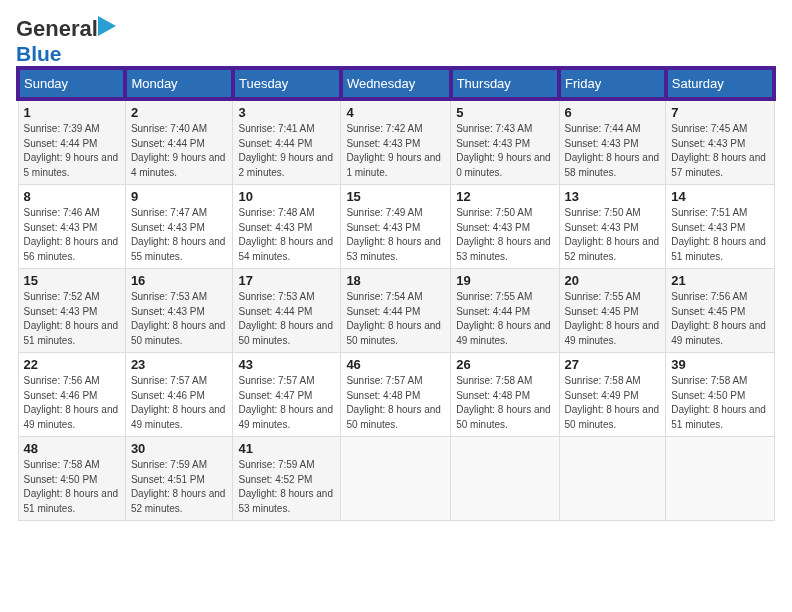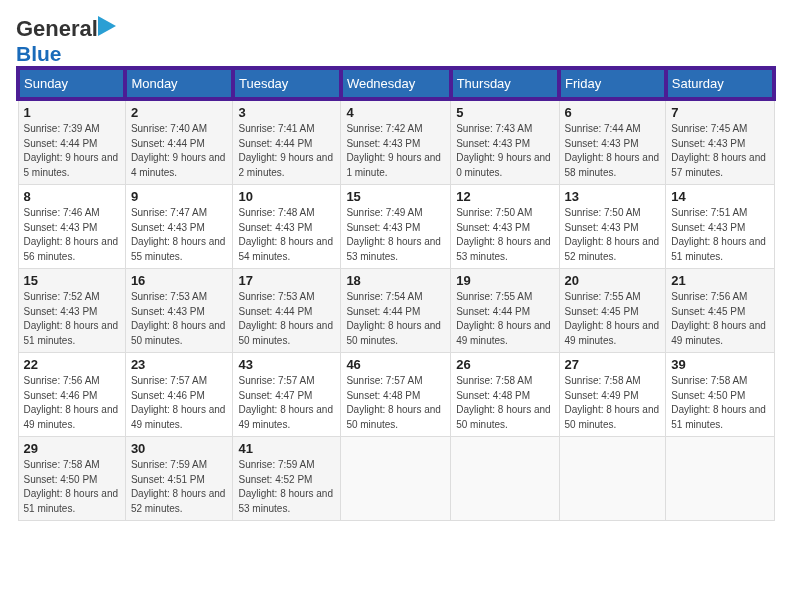--- a/index.html
+++ b/index.html
@@ -346,21 +346,21 @@
         <span class="day-num">39</span>
         <div class="day-info">
           Sunrise: 7:58 AM<br>
           Sunset: 4:50 PM<br>
           Daylight: 8 hours and 51 minutes.
         </div>
       </td>
       </tr>
       <tr>
         <td>
-        <span class="day-num">29</span>
+        <span class="day-num">48</span>
         <div class="day-info">
           Sunrise: 7:58 AM<br>
           Sunset: 4:50 PM<br>
           Daylight: 8 hours and 51 minutes.
         </div>
       </td>
         <td>
         <span class="day-num">30</span>
         <div class="day-info">
           Sunrise: 7:59 AM<br>

